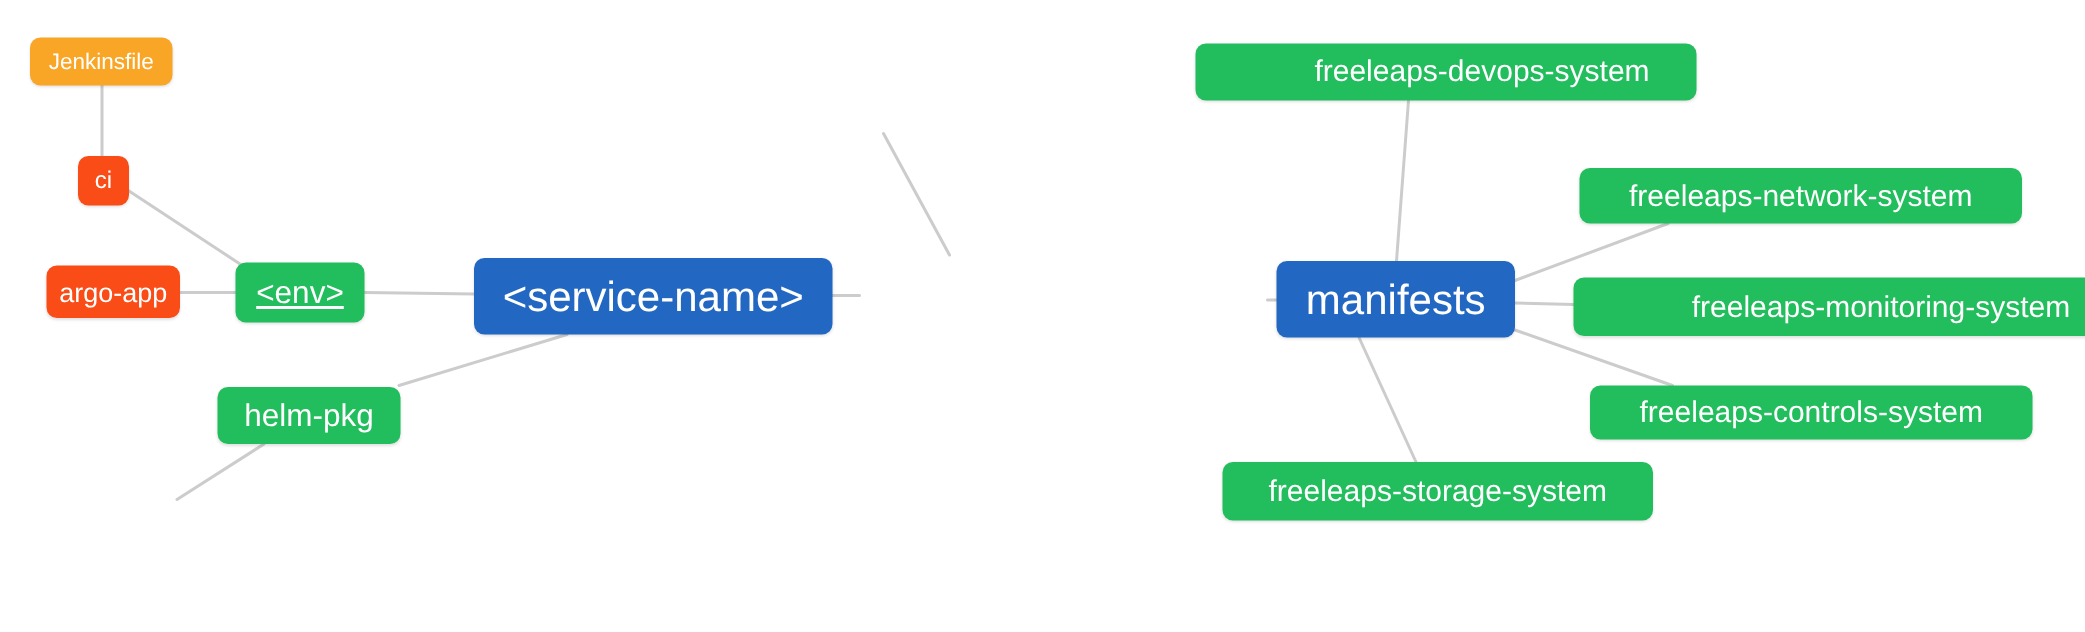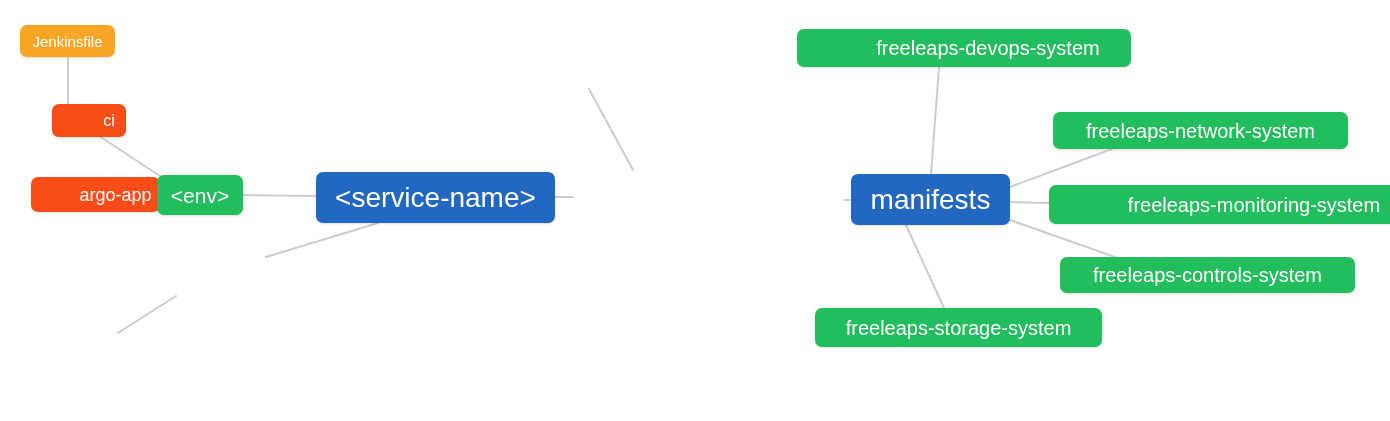--- a/index.html
+++ b/index.html
@@ -18,28 +18,28 @@
     color:var(--text,#ffffff);
     border-radius:7px;
     white-space:nowrap;
     box-shadow:0 1px 2px rgba(0,0,0,0.12);
     line-height:1;
     cursor:pointer;
   }
   .bg-dark {background:var(--root-bg,#3b3531);}
   .bg-blue {background:var(--branch-bg,#2267c1);}
   .bg-green{background:var(--leaf-green-bg,#22bd5c);}
-  .bg-red  {background:var(--leaf-red-bg,#f94c16);padding-left:40px;}
+  .bg-red  {background:var(--leaf-red-bg,#f94c16);}
   .bg-amber{background:var(--leaf-amber-bg,#f9a627);}
 
   
   #n-jenkinsfile {left:20px;  top:25px;  width:95px;  height:32px; font-size:15px;}
   #n-ci          {left:52px;  top:104px; width:34px;  height:33px; font-size:16px;}
   #n-argo-app    {left:31px;  top:177px; width:89px;  height:35px; font-size:18px;}
-  #n-env         {left:157px; top:175px; width:86px;  height:40px; font-size:21px;}
+  #n-env         {left:157px; top:175px; width:86px;  height:40px; font-size:21px;text-decoration:underline;}
   #n-helm-pkg    {left:145px; top:258px; width:122px; height:38px; font-size:21px;}
   #n-values      {left:8px;   top:333px; width:169px; height:35px; font-size:17px;}
   #n-pipeline    {left:315px; top:38px;  width:276px; height:51px; font-size:28px;}
   #n-service     {left:316px; top:172px; width:239px; height:51px; font-size:28px;}
   #n-ops         {left:573px; top:170px; width:272px; height:68px; font-size:31px;}
   #n-manifests   {left:851px; top:174px; width:159px; height:51px; font-size:28px;}
   #n-devops      {left:797px; top:29px;  width:286px; height:38px; font-size:20px;padding-left:48px;}
   #n-network     {left:1053px;top:112px; width:295px; height:37px; font-size:20px;}
   #n-monitoring  {left:1049px;top:185px; width:324px; height:39px; font-size:20px;padding-left:43px;}
   #n-controls    {left:1060px;top:257px; width:295px; height:36px; font-size:20px;}
@@ -64,20 +64,21 @@
     <line x1="1010" y1="187" x2="1112" y2="149"></line>
     <line x1="1010" y1="202" x2="1049" y2="203"></line>
     <line x1="1010" y1="220" x2="1115" y2="257"></line>
     <line x1="906" y1="225" x2="944" y2="308"></line>
   </svg>
 
   <div class="node bg-amber" id="n-jenkinsfile">Jenkinsfile</div>
   <div class="node bg-red" id="n-ci">ci</div>
   <div class="node bg-red" id="n-argo-app">argo-app</div>
   <div class="node bg-green" id="n-env">&lt;env&gt;</div>
+  <div class="node bg-green" id="n-helm-pkg">helm-pkg</div>
   <div class="node bg-blue" id="n-service">&lt;service-name&gt;</div>
   <div class="node bg-blue" id="n-manifests">manifests</div>
   <div class="node bg-green" id="n-devops">freeleaps-devops-system</div>
   <div class="node bg-green" id="n-network">freeleaps-network-system</div>
   <div class="node bg-green" id="n-monitoring">freeleaps-monitoring-system</div>
   <div class="node bg-green" id="n-controls">freeleaps-controls-system</div>
   <div class="node bg-green" id="n-storage">freeleaps-storage-system</div>
 
 </div>
 

